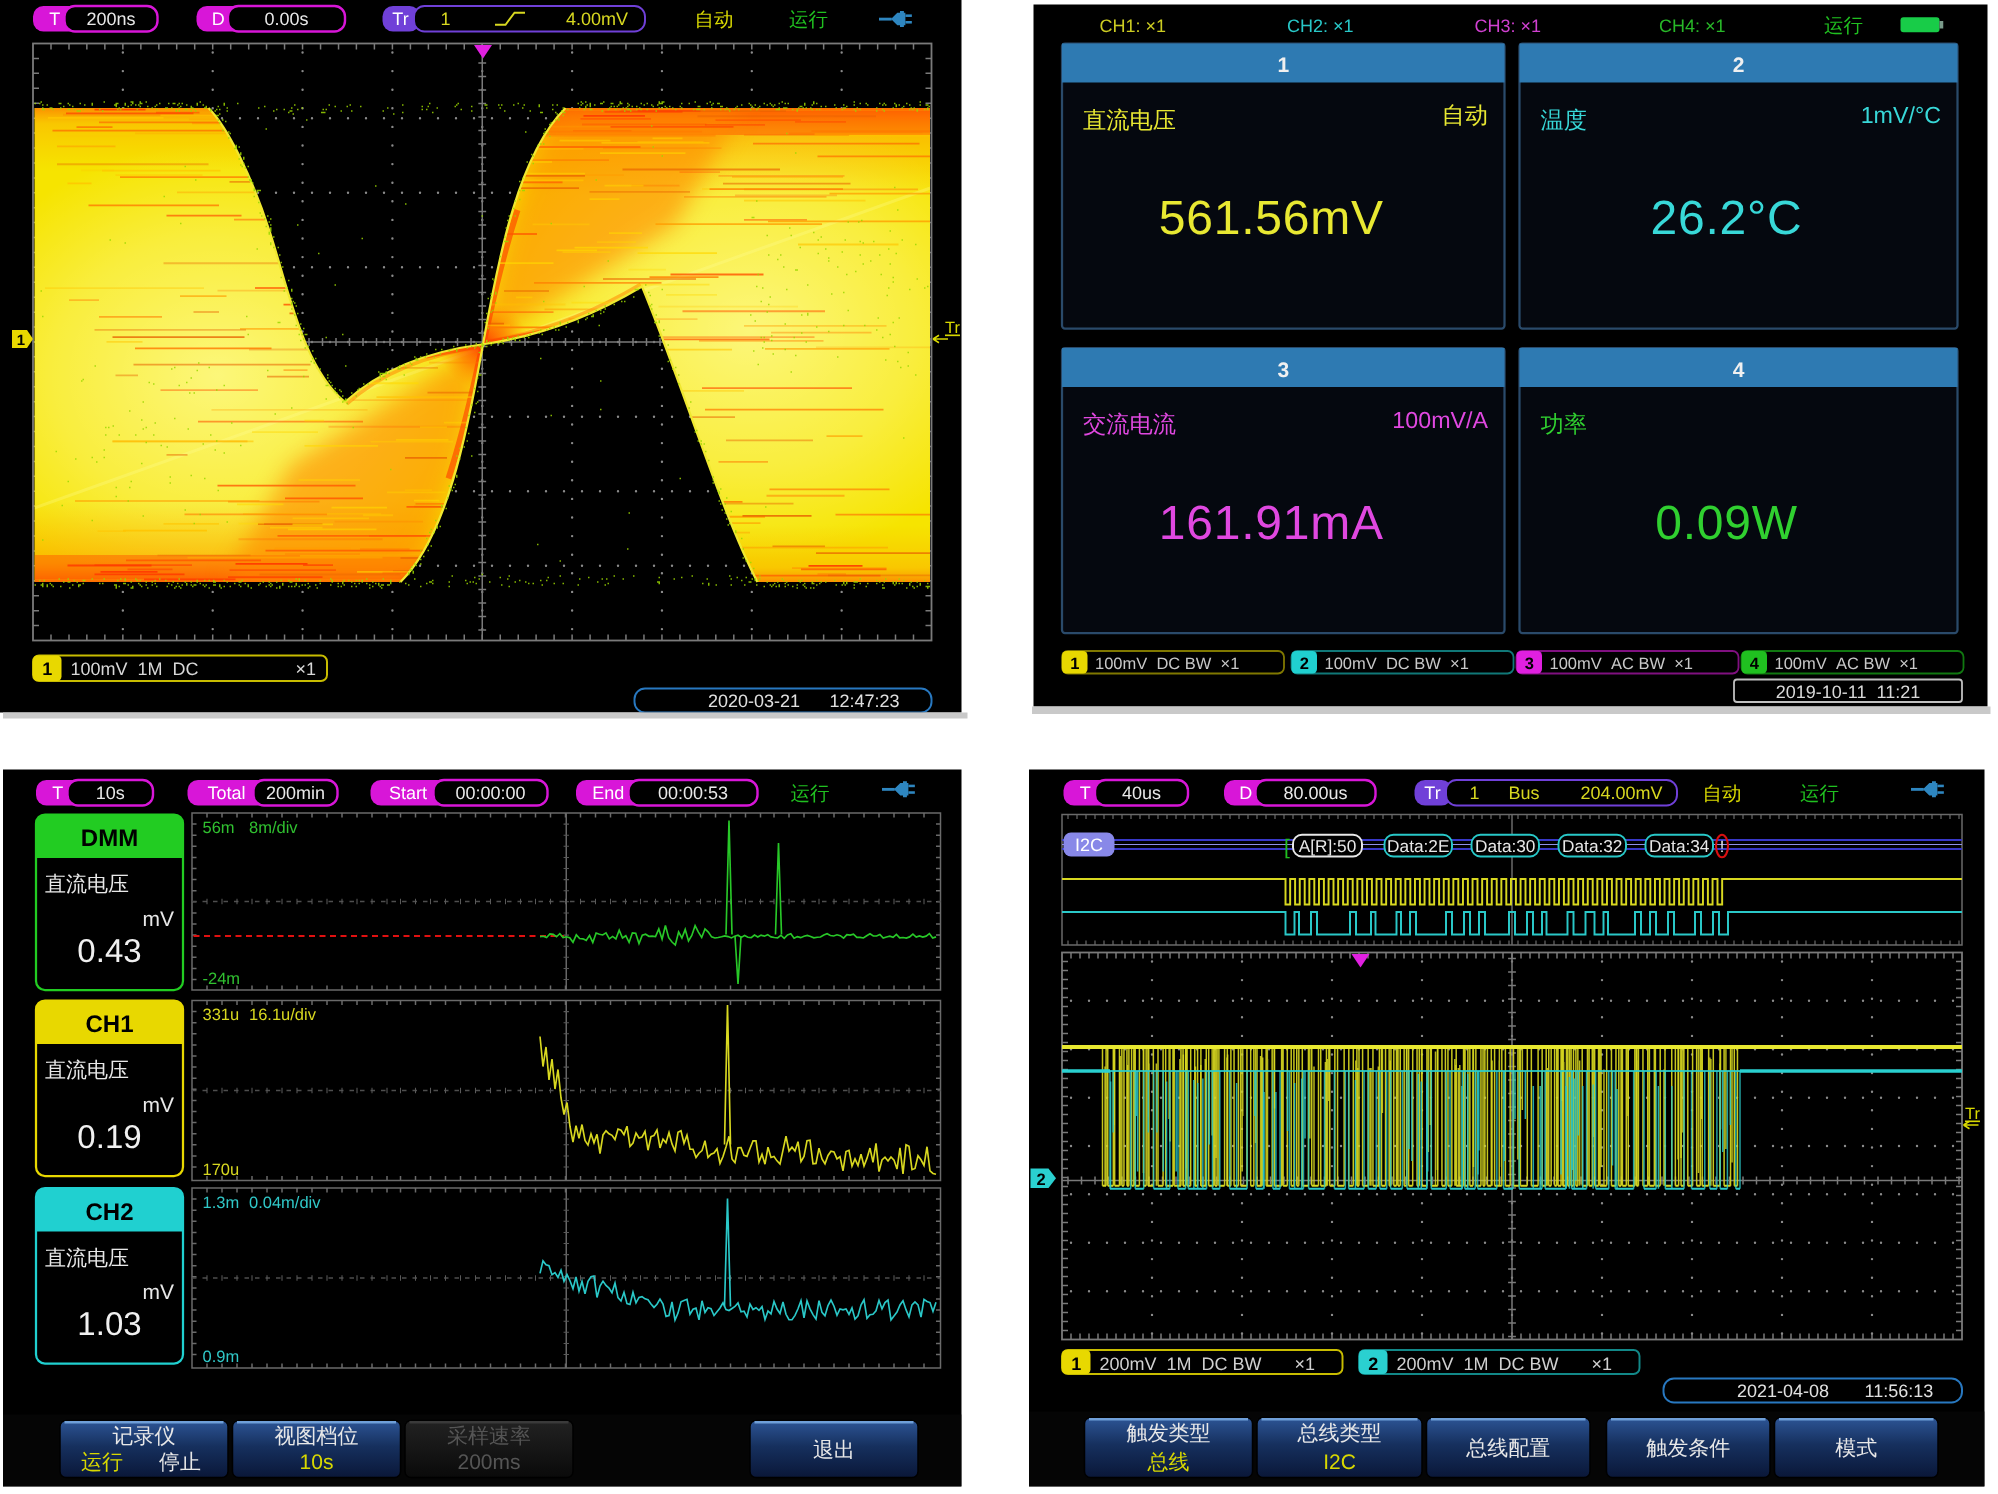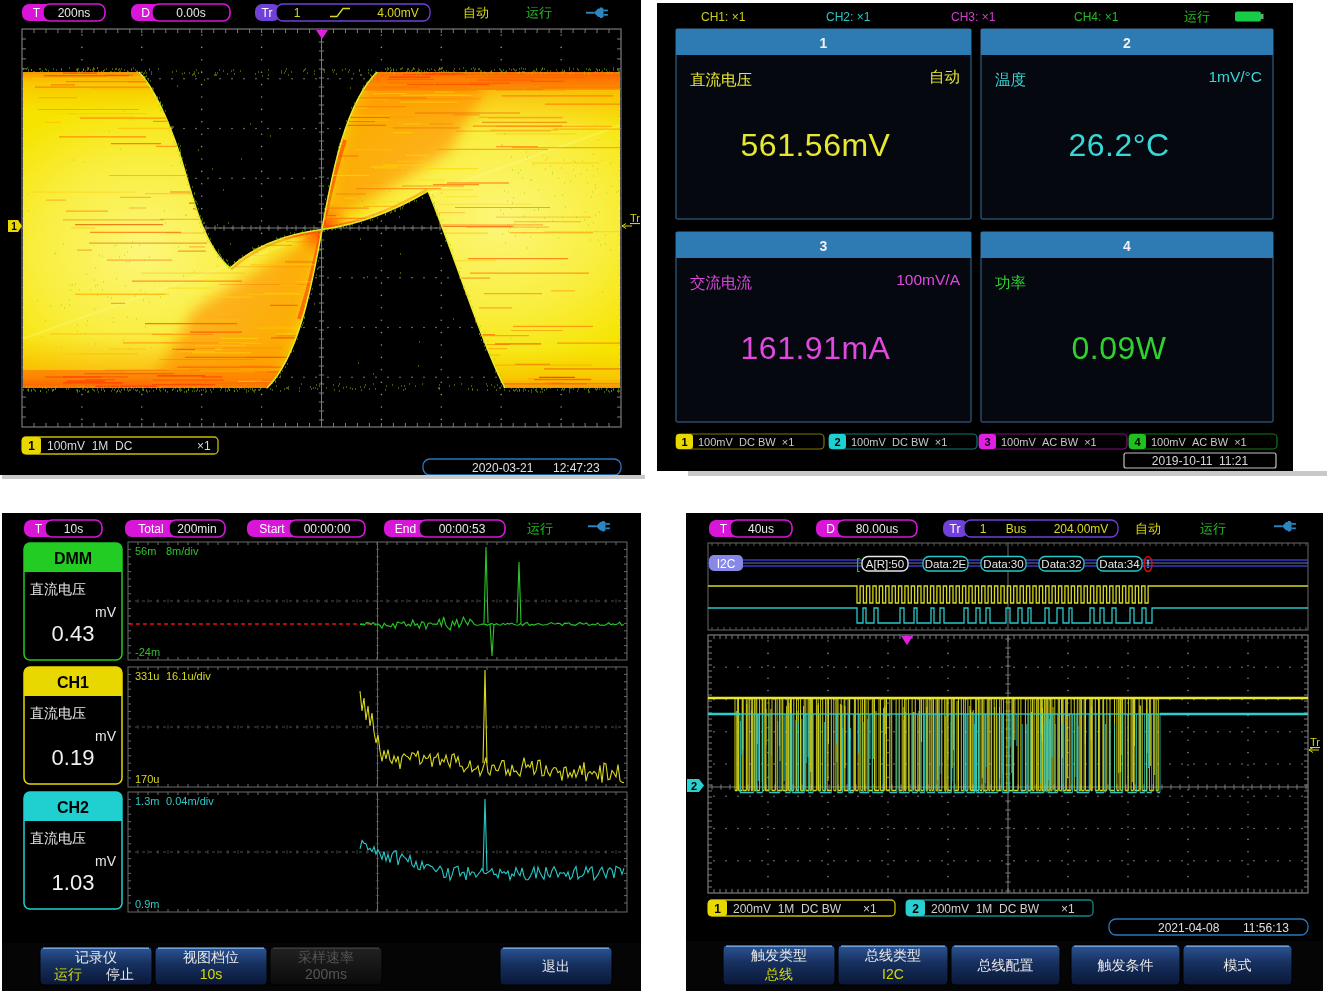--- a/index.html
+++ b/index.html
@@ -435,21 +435,21 @@
       <rect x="22" y="437" width="19" height="17" rx="3" fill="#e8d800"></rect>
       <text x="31.5" y="450" fill="#000" font-size="12" font-weight="bold" text-anchor="middle">1</text>
       <text x="47" y="450" fill="#d8d8d8" font-size="12">100mV&nbsp;&nbsp;1M&nbsp;&nbsp;DC</text>
       <text x="197" y="450" fill="#d8d8d8" font-size="12">×1</text>
       <rect x="423" y="459" width="198" height="16" rx="7" fill="#000" stroke="#2878c0" stroke-width="1.3"></rect>
       <text x="472" y="471.5" fill="#e0e0e0" font-size="12">2020-03-21</text>
       <text x="553" y="471.5" fill="#e0e0e0" font-size="12">12:47:23</text>
     </svg>
   </div>
 <div style="position:absolute;left:2px;top:475px;width:643px;height:4px;background:#c9c9c9"></div>
-<div class="panel" style="left:657px;top:3px;width:636px;height:468px">
+<div class="panel" style="left:689px;top:3px;width:636px;height:468px">
     <svg width="636" height="468" style="position:absolute;left:0;top:0">
       <text x="44" y="18" fill="#cccc22" font-size="12">CH1: ×1</text>
       <text x="169" y="18" fill="#28c8c8" font-size="12">CH2: ×1</text>
       <text x="294" y="18" fill="#d040d0" font-size="12">CH3: ×1</text>
       <text x="417" y="18" fill="#28b828" font-size="12">CH4: ×1</text>
       <text x="527" y="18" fill="#20c020" font-size="13">运行</text>
       <rect x="578" y="8.5" width="26" height="10" rx="2" fill="#18cc48"></rect>
       <rect x="604" y="11" width="2.5" height="5" fill="#7a9a8a"></rect>
       <rect x="19" y="26" width="295" height="190" fill="#05080f" stroke="#2a4a6a" stroke-width="1.5" rx="2"></rect>
       <rect x="19" y="26" width="295" height="26" fill="#2e7ab2"></rect>

